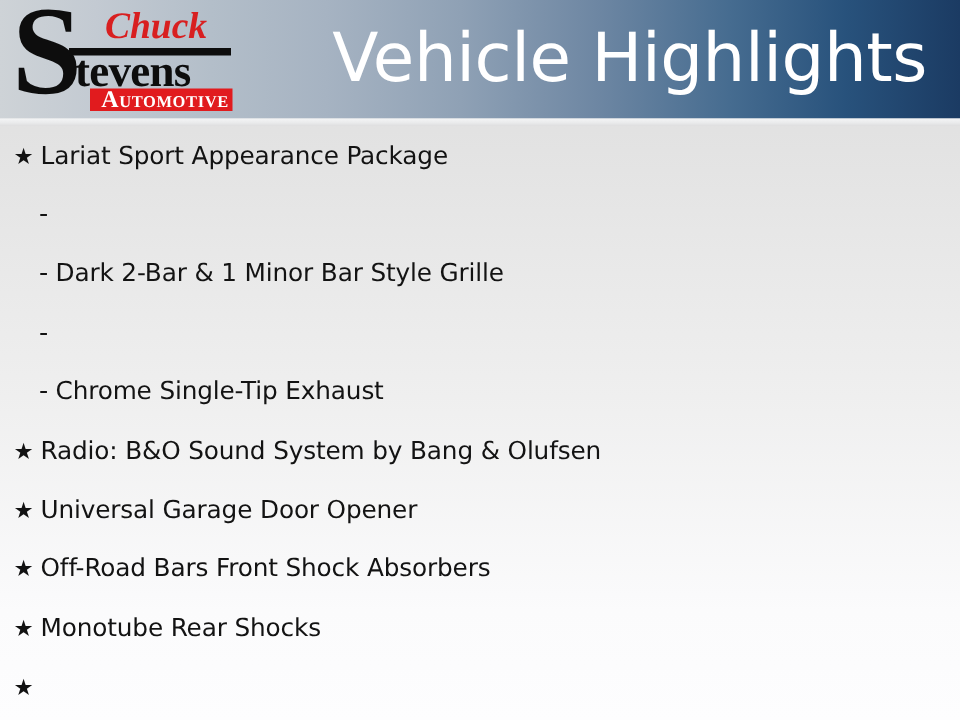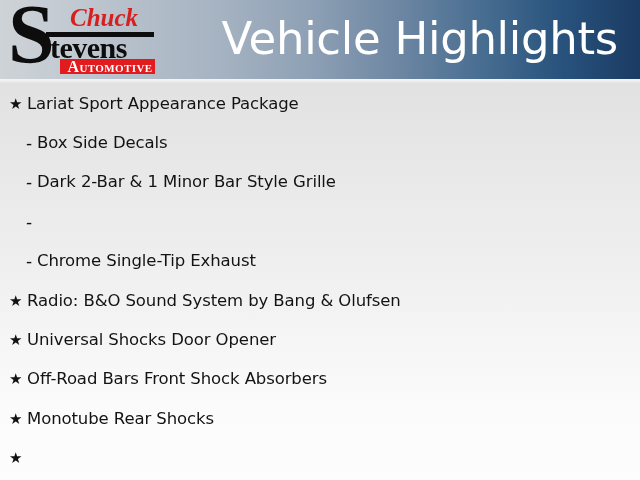--- a/index.html
+++ b/index.html
@@ -201,40 +201,39 @@
 
   <div id="header-underline"></div>
 
   <div id="highlights">
       <div class="hl-row level-0">
         <span class="hl-marker">★</span>
         <span class="hl-text">Lariat Sport Appearance Package</span>
       </div>
       <div class="hl-row level-1">
         <span class="hl-marker">-</span>
-        <span class="hl-text">Box Side Decals</span>
       </div>
       <div class="hl-row level-1">
         <span class="hl-marker">-</span>
         <span class="hl-text">Dark 2-Bar &amp; 1 Minor Bar Style Grille</span>
       </div>
       <div class="hl-row level-1">
         <span class="hl-marker">-</span>
       </div>
       <div class="hl-row level-1">
         <span class="hl-marker">-</span>
         <span class="hl-text">Chrome Single-Tip Exhaust</span>
       </div>
       <div class="hl-row level-0">
         <span class="hl-marker">★</span>
         <span class="hl-text">Radio: B&amp;O Sound System by Bang &amp; Olufsen</span>
       </div>
       <div class="hl-row level-0">
         <span class="hl-marker">★</span>
-        <span class="hl-text">Universal Shocks Door Opener</span>
+        <span class="hl-text">Universal Garage Door Opener</span>
       </div>
       <div class="hl-row level-0">
         <span class="hl-marker">★</span>
         <span class="hl-text">Off-Road Bars Front Shock Absorbers</span>
       </div>
       <div class="hl-row level-0">
         <span class="hl-marker">★</span>
         <span class="hl-text">Monotube Rear Shocks</span>
       </div>
       <div class="hl-row level-0">

